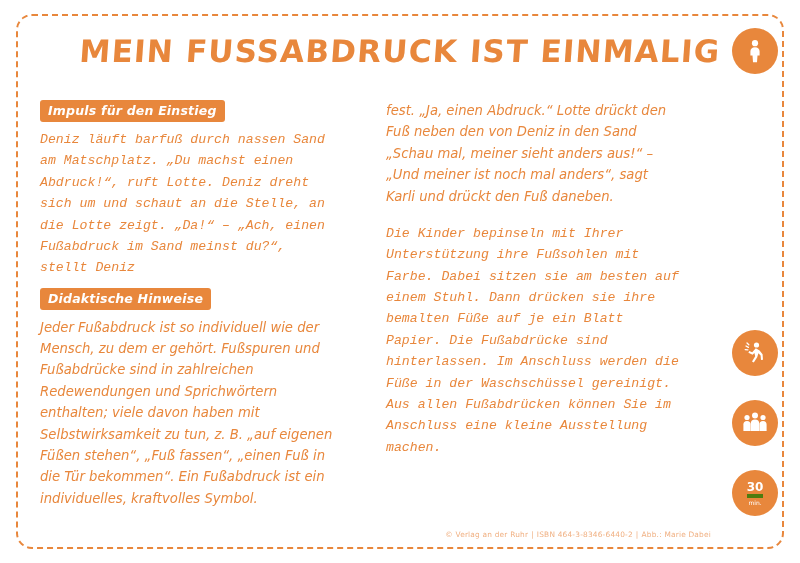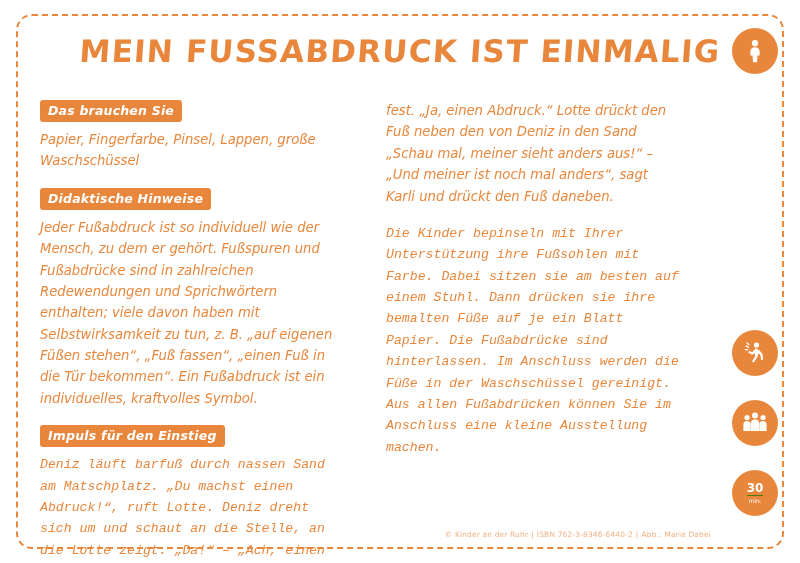--- a/index.html
+++ b/index.html
@@ -107,21 +107,21 @@
     color: #ffffff;
     display: flex;
     flex-direction: column;
     align-items: center;
     justify-content: center;
     line-height: 1;
   }
   .time-badge .num {
     font-size: 12px;
     font-weight: bold;
-    border-bottom: 1px solid #4d7c0f;
+    border-bottom: 4px solid #4d7c0f;
     padding-bottom: 1px;
   }
   .time-badge .unit {
     font-size: 6px;
     margin-top: 2px;
   }
   .footer {
     position: absolute;
     right: 86px;
     bottom: 24px;
@@ -138,33 +138,29 @@
 <div class="card">
 
   <div class="dashed-border"></div>
 
   <div class="title">Mein Fußabdruck ist einmalig</div>
 
   <div class="columns">
 
     <div class="col left">
 
-      <div class="block">
-        <div class="tag">Das brauchen Sie</div>
-        <p class="para">Papier, Fingerfarbe, Pinsel, Lappen, große Waschschüssel</p>
+
+      <div class="block">
+        <div class="tag">Impuls für den Einstieg</div>
+        <p class="para last">Deniz läuft barfuß durch nassen Sand am Matschplatz. „Du machst einen Abdruck!“, ruft Lotte. Deniz dreht sich um und schaut an die Stelle, an die Lotte zeigt. „Da!“ – „Ach, einen Fußabdruck im Sand meinst du?“, stellt Deniz</p>
       </div>
 
       <div class="block">
         <div class="tag">Didaktische Hinweise</div>
         <p class="para">Jeder Fußabdruck ist so individuell wie der Mensch, zu dem er gehört. Fußspuren und Fußabdrücke sind in zahlreichen Redewendungen und Sprichwörtern enthalten; viele davon haben mit Selbstwirksamkeit zu tun, z. B. „auf eigenen Füßen stehen“, „Fuß fassen“, „einen Fuß in die Tür bekommen“. Ein Fußabdruck ist ein individuelles, kraftvolles Symbol.</p>
-      </div>
-
-      <div class="block">
-        <div class="tag">Impuls für den Einstieg</div>
-        <p class="para last">Deniz läuft barfuß durch nassen Sand am Matschplatz. „Du machst einen Abdruck!“, ruft Lotte. Deniz dreht sich um und schaut an die Stelle, an die Lotte zeigt. „Da!“ – „Ach, einen Fußabdruck im Sand meinst du?“, stellt Deniz</p>
       </div>
 
     </div>
 
     <div class="col right">
 
       <div class="block">
         <p class="para">fest. „Ja, einen Abdruck.“ Lotte drückt den Fuß neben den von Deniz in den Sand „Schau mal, meiner sieht anders aus!“ – „Und meiner ist noch mal anders“, sagt Karli und drückt den Fuß daneben.</p>
       </div>
 
@@ -203,16 +199,16 @@
   </div>
 
   <div class="icon-pos-4">
     <div class="time-badge">
       <div class="num">30</div>
       <div class="unit">min.</div>
     </div>
   </div>
 
   <div class="footer">
-    <span>© Kinder an der Ruhr</span>|<span>ISBN 762-3-8346-6440-2</span>|<span>Abb.: Marie Dabei</span>
+    <span>© Verlag an der Ruhr</span>|<span>ISBN 464-3-8346-6440-2</span>|<span>Abb.: Marie Dabei</span>
   </div>
 
 </div>
 
 </body></html>

